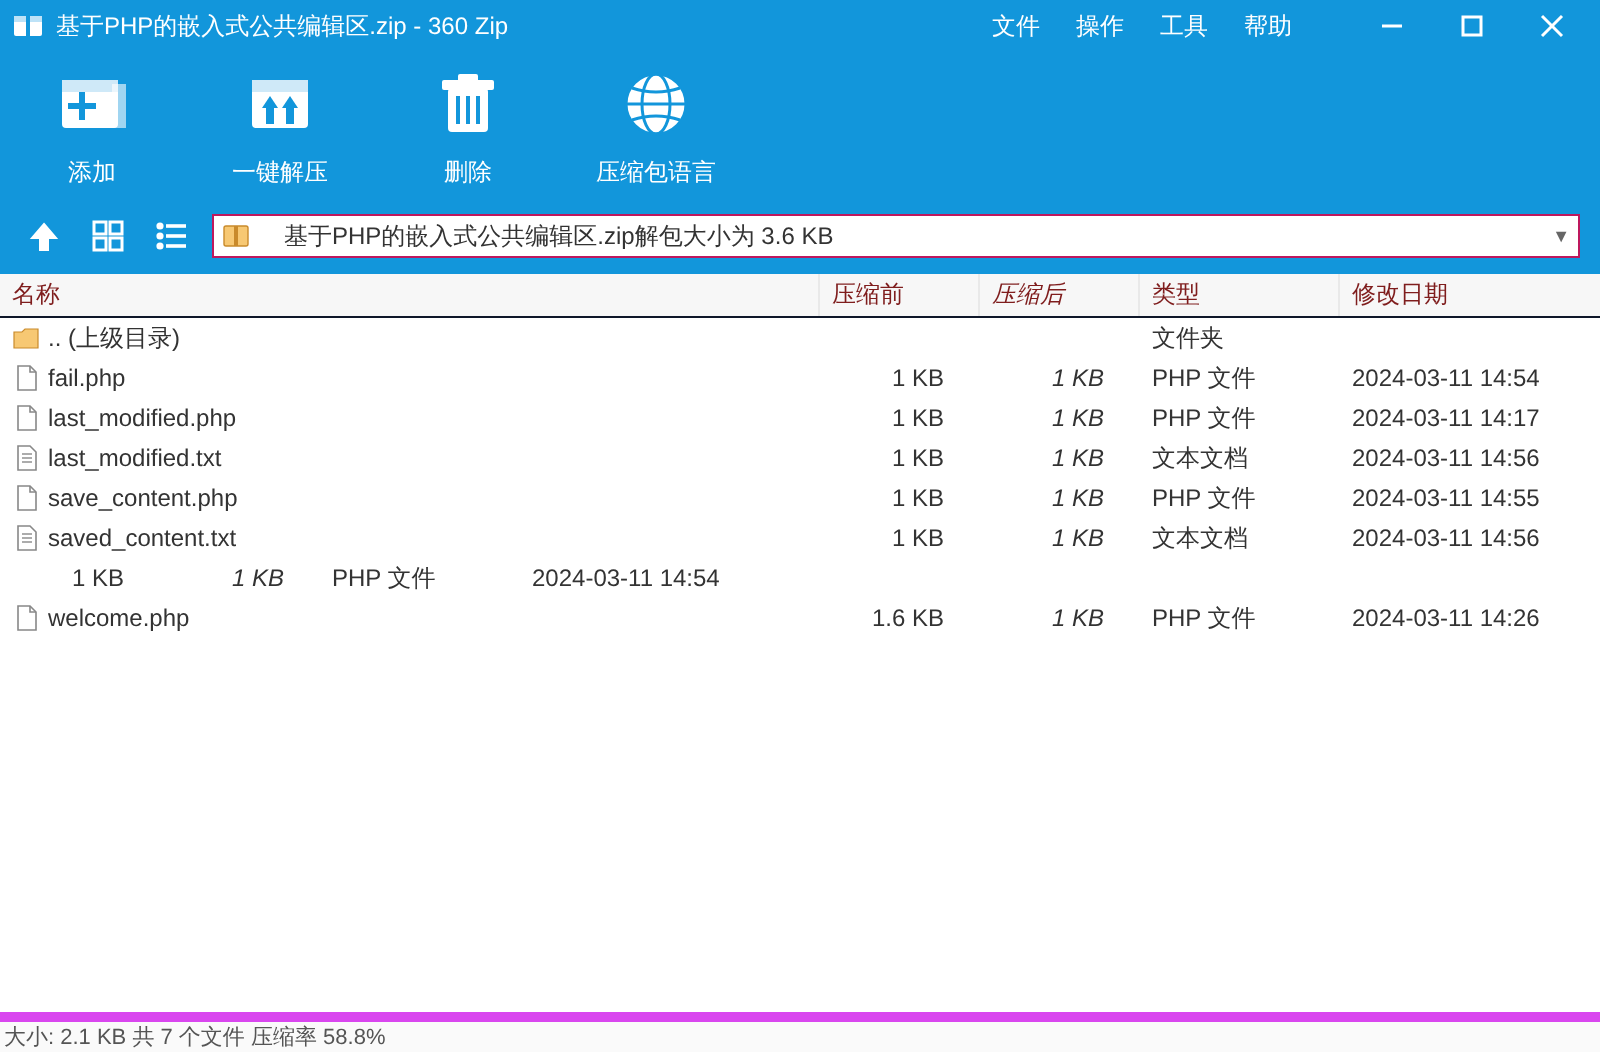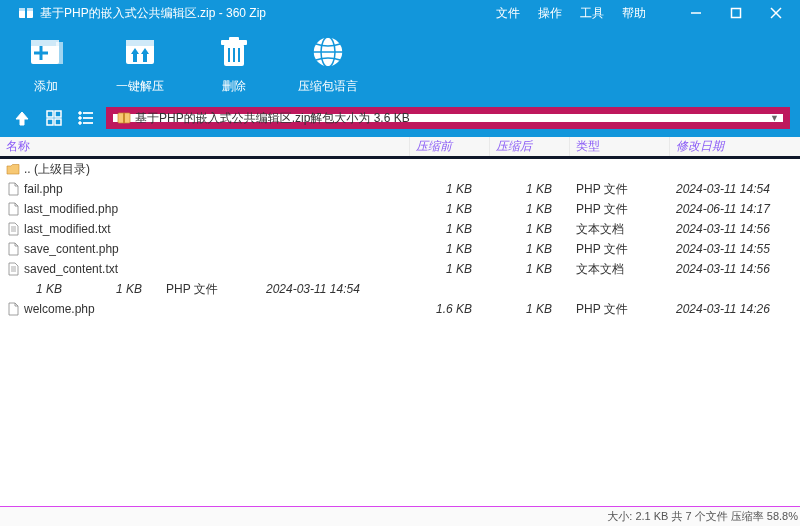--- a/index.html
+++ b/index.html
@@ -14,21 +14,21 @@
     flex-direction: column;
     color: #333;
   }
   
   .titlebar {
     height: 26px;
     background: #1296db;
     color: #fff;
     display: flex;
     align-items: center;
-    padding: 0 4px 0 18px;
+    padding: 0 4px 0 6px;
     font-size: 12px;
   }
   .titlebar .ticon { width: 16px; height: 16px; margin-right: 6px; display:flex; align-items:center; justify-content:center;}
   .titlebar .ticon svg { width:16px; height:16px; }
   .titlebar .title { flex: 0 0 auto; }
   .titlebar .spacer { flex: 1; }
   .menu { display: flex; gap: 18px; margin-right: 30px; text-align: right; }
   .menu-item { cursor: default; }
   .winbtns { display: flex; }
   .winbtn {
@@ -64,71 +64,70 @@
   }
   .nav-icon {
     width: 24px; height: 22px;
     display: flex; align-items: center; justify-content: center;
   }
   .nav-icon svg { width: 18px; height: 18px; fill: #fff; stroke: #fff; }
   .pathbox {
     flex: 1;
     height: 22px;
     background: #fff;
-    border: 7px solid #be185d;
+    border: 1px solid #be185d;
     display: flex; align-items: center;
     padding: 0 4px;
     font-size: 12px;
     color: #333;
-    gap: 4px;
+    gap: 17px;
   }
   .pathbox .picon { width:14px; height:14px; display:flex; align-items:center; justify-content:center; }
   .pathbox .picon svg { width:14px; height:14px; }
   .dropdownarrow { font-size: 9px; color: #666; margin-left: 2px; }
   
   .listarea { flex: 1; overflow: auto; background: #fff; }
   .list-header {
     display: flex;
     background: #f7f7f7;
-    border-bottom: 3px solid #0f172a;
-    color: #8b5cf6;
+    border-bottom: 1px solid #0f172a;
+    color: #7f1d1d;
     font-size: 12px;
     height: 22px;
     align-items: center;
   }
   .col { padding: 0 6px; border-right: 1px solid #e9e9e9; height: 100%; display:flex; align-items:center; overflow:hidden; white-space:nowrap; }
-  .col:last-child { border-right: none; font-style: italic; }
+  .col:last-child { border-right: none; }
   .c-name { width: 410px; }
-  .c-before { width: 80px; justify-content: flex-start; font-style: italic; }
+  .c-before { width: 80px; justify-content: flex-start; }
   .c-after { width: 80px; justify-content: flex-start; font-style: italic; }
   .c-type { width: 100px; }
   .c-date { flex: 1; }
   .row {
     display: flex;
     height: 20px;
     align-items: center;
     font-size: 12px;
     color: #333;
     justify-content: space-between;
   }
   .row .col { border-right: none; }
   .row .c-before, .row .c-after { justify-content: flex-end; padding-right: 18px; }
   .fname { display: flex; align-items: center; gap: 4px; }
   .ficon { width: 14px; height: 14px; display:flex; align-items:center; justify-content:center; }
   .ficon svg { width:14px; height:14px; }
   
   .statusbar {
     height: 20px;
-    border-top: 1px solid #d946ef;
+    border-top: 5px solid #d946ef;
     font-size: 11px;
     color: #555;
     display: flex; align-items: center;
     padding: 0 2px;
     background: #fafafa;
-    justify-content: flex-end;
   }
 </style>
 </head>
 <body>
 
 <div class="titlebar">
   <span class="ticon">
     <svg viewBox="0 0 16 16">
         <rect x="1" y="3" width="14" height="10" rx="1" fill="#fff"></rect>
         <rect x="1" y="3" width="14" height="3" fill="#bde2f7"></rect>
@@ -281,20 +280,21 @@
             <span class="ficon">
               <svg viewBox="0 0 14 14">
                 <path d="M1 4 L5 4 L6.5 2.5 L13 2.5 L13 12 L1 12 Z" fill="#f7c873" stroke="#c98a2b" stroke-width="0.6"></path>
               </svg>
             </span>
             <span>.. (上级目录)</span>
           </span>
         </div>
         <div class="col c-before"></div>
         <div class="col c-after"></div>
+        <div class="col c-type">文件夹</div>
         <div class="col c-date"></div>
       </div>
       <div class="row">
         <div class="col c-name">
           <span class="fname">
             <span class="ficon">
               <svg viewBox="0 0 14 14">
                 <path d="M3 1 L9 1 L12 4 L12 13 L3 13 Z" fill="#fff" stroke="#888" stroke-width="0.8"></path>
                 <path d="M9 1 L9 4 L12 4" fill="none" stroke="#888" stroke-width="0.8"></path>
               </svg>
@@ -315,21 +315,21 @@
                 <path d="M3 1 L9 1 L12 4 L12 13 L3 13 Z" fill="#fff" stroke="#888" stroke-width="0.8"></path>
                 <path d="M9 1 L9 4 L12 4" fill="none" stroke="#888" stroke-width="0.8"></path>
               </svg>
             </span>
             <span>last_modified.php</span>
           </span>
         </div>
         <div class="col c-before">1 KB</div>
         <div class="col c-after">1 KB</div>
         <div class="col c-type">PHP 文件</div>
-        <div class="col c-date">2024-06-11 14:17</div>
+        <div class="col c-date">2024-03-11 14:17</div>
       </div>
       <div class="row">
         <div class="col c-name">
           <span class="fname">
             <span class="ficon">
               <svg viewBox="0 0 14 14">
                 <path d="M3 1 L9 1 L12 4 L12 13 L3 13 Z" fill="#fff" stroke="#888" stroke-width="0.8"></path>
                 <g stroke="#888" stroke-width="0.7">
                   <line x1="5" y1="5" x2="10" y2="5"></line>
                   <line x1="5" y1="7" x2="10" y2="7"></line>

